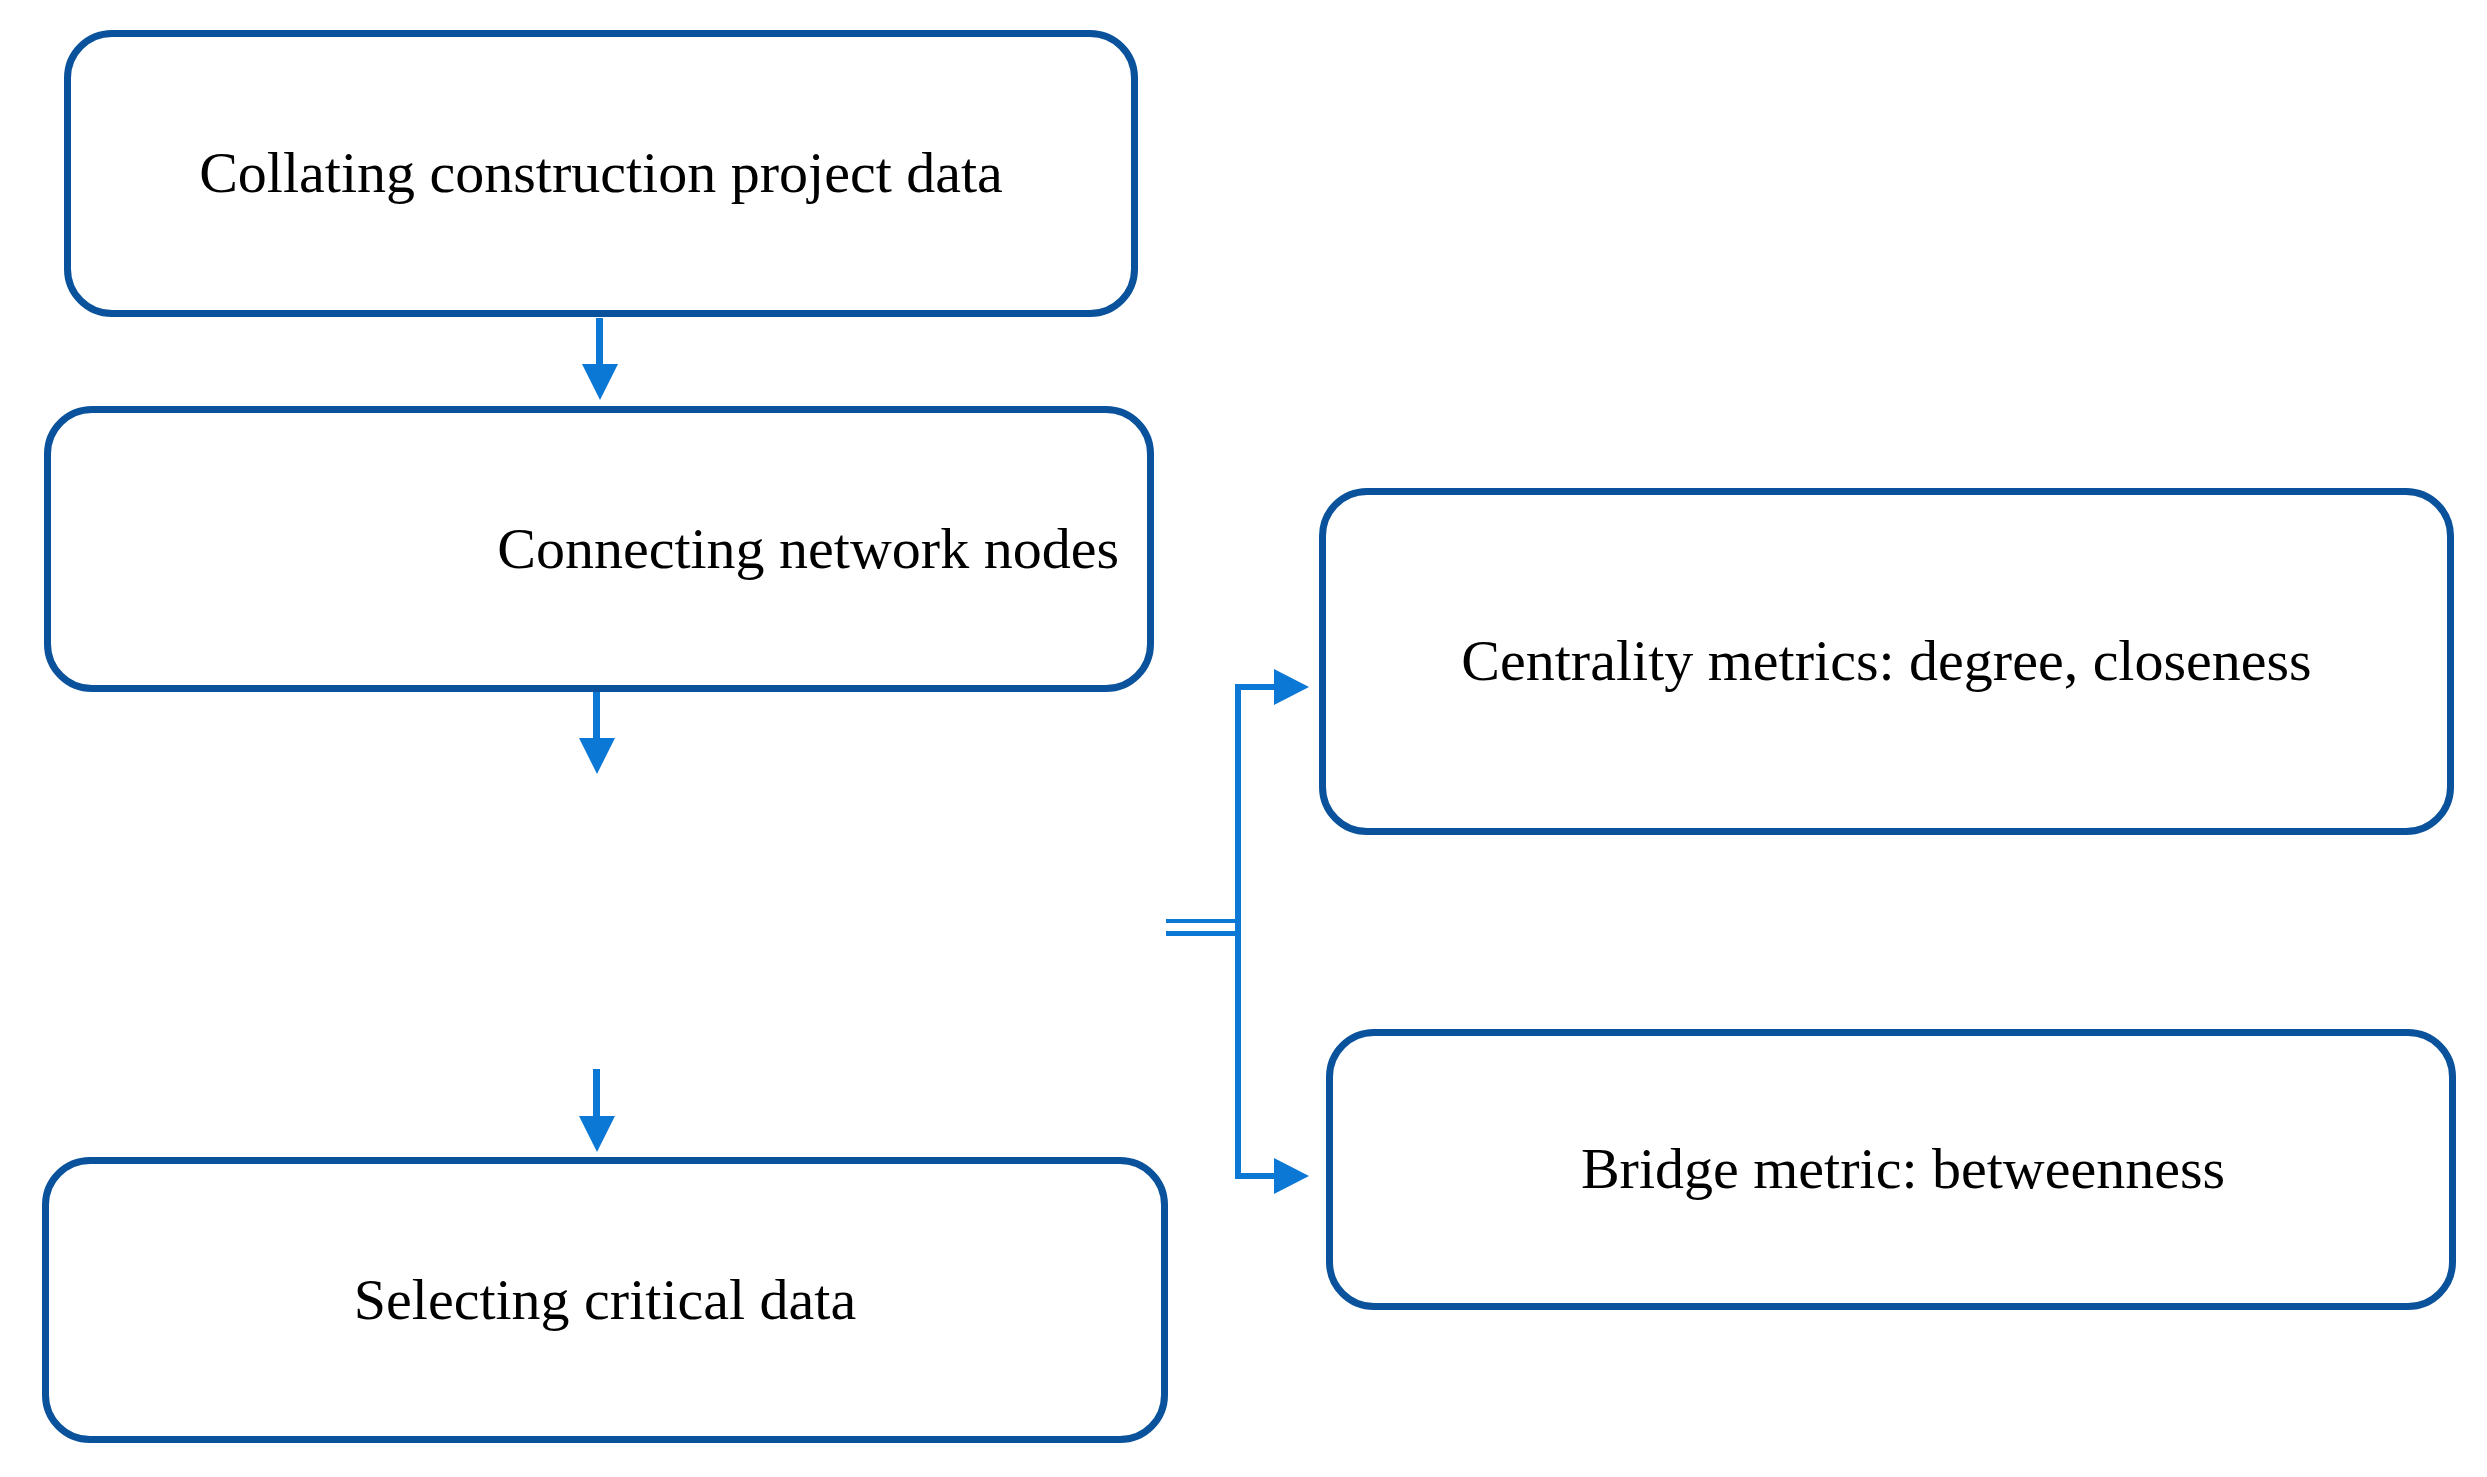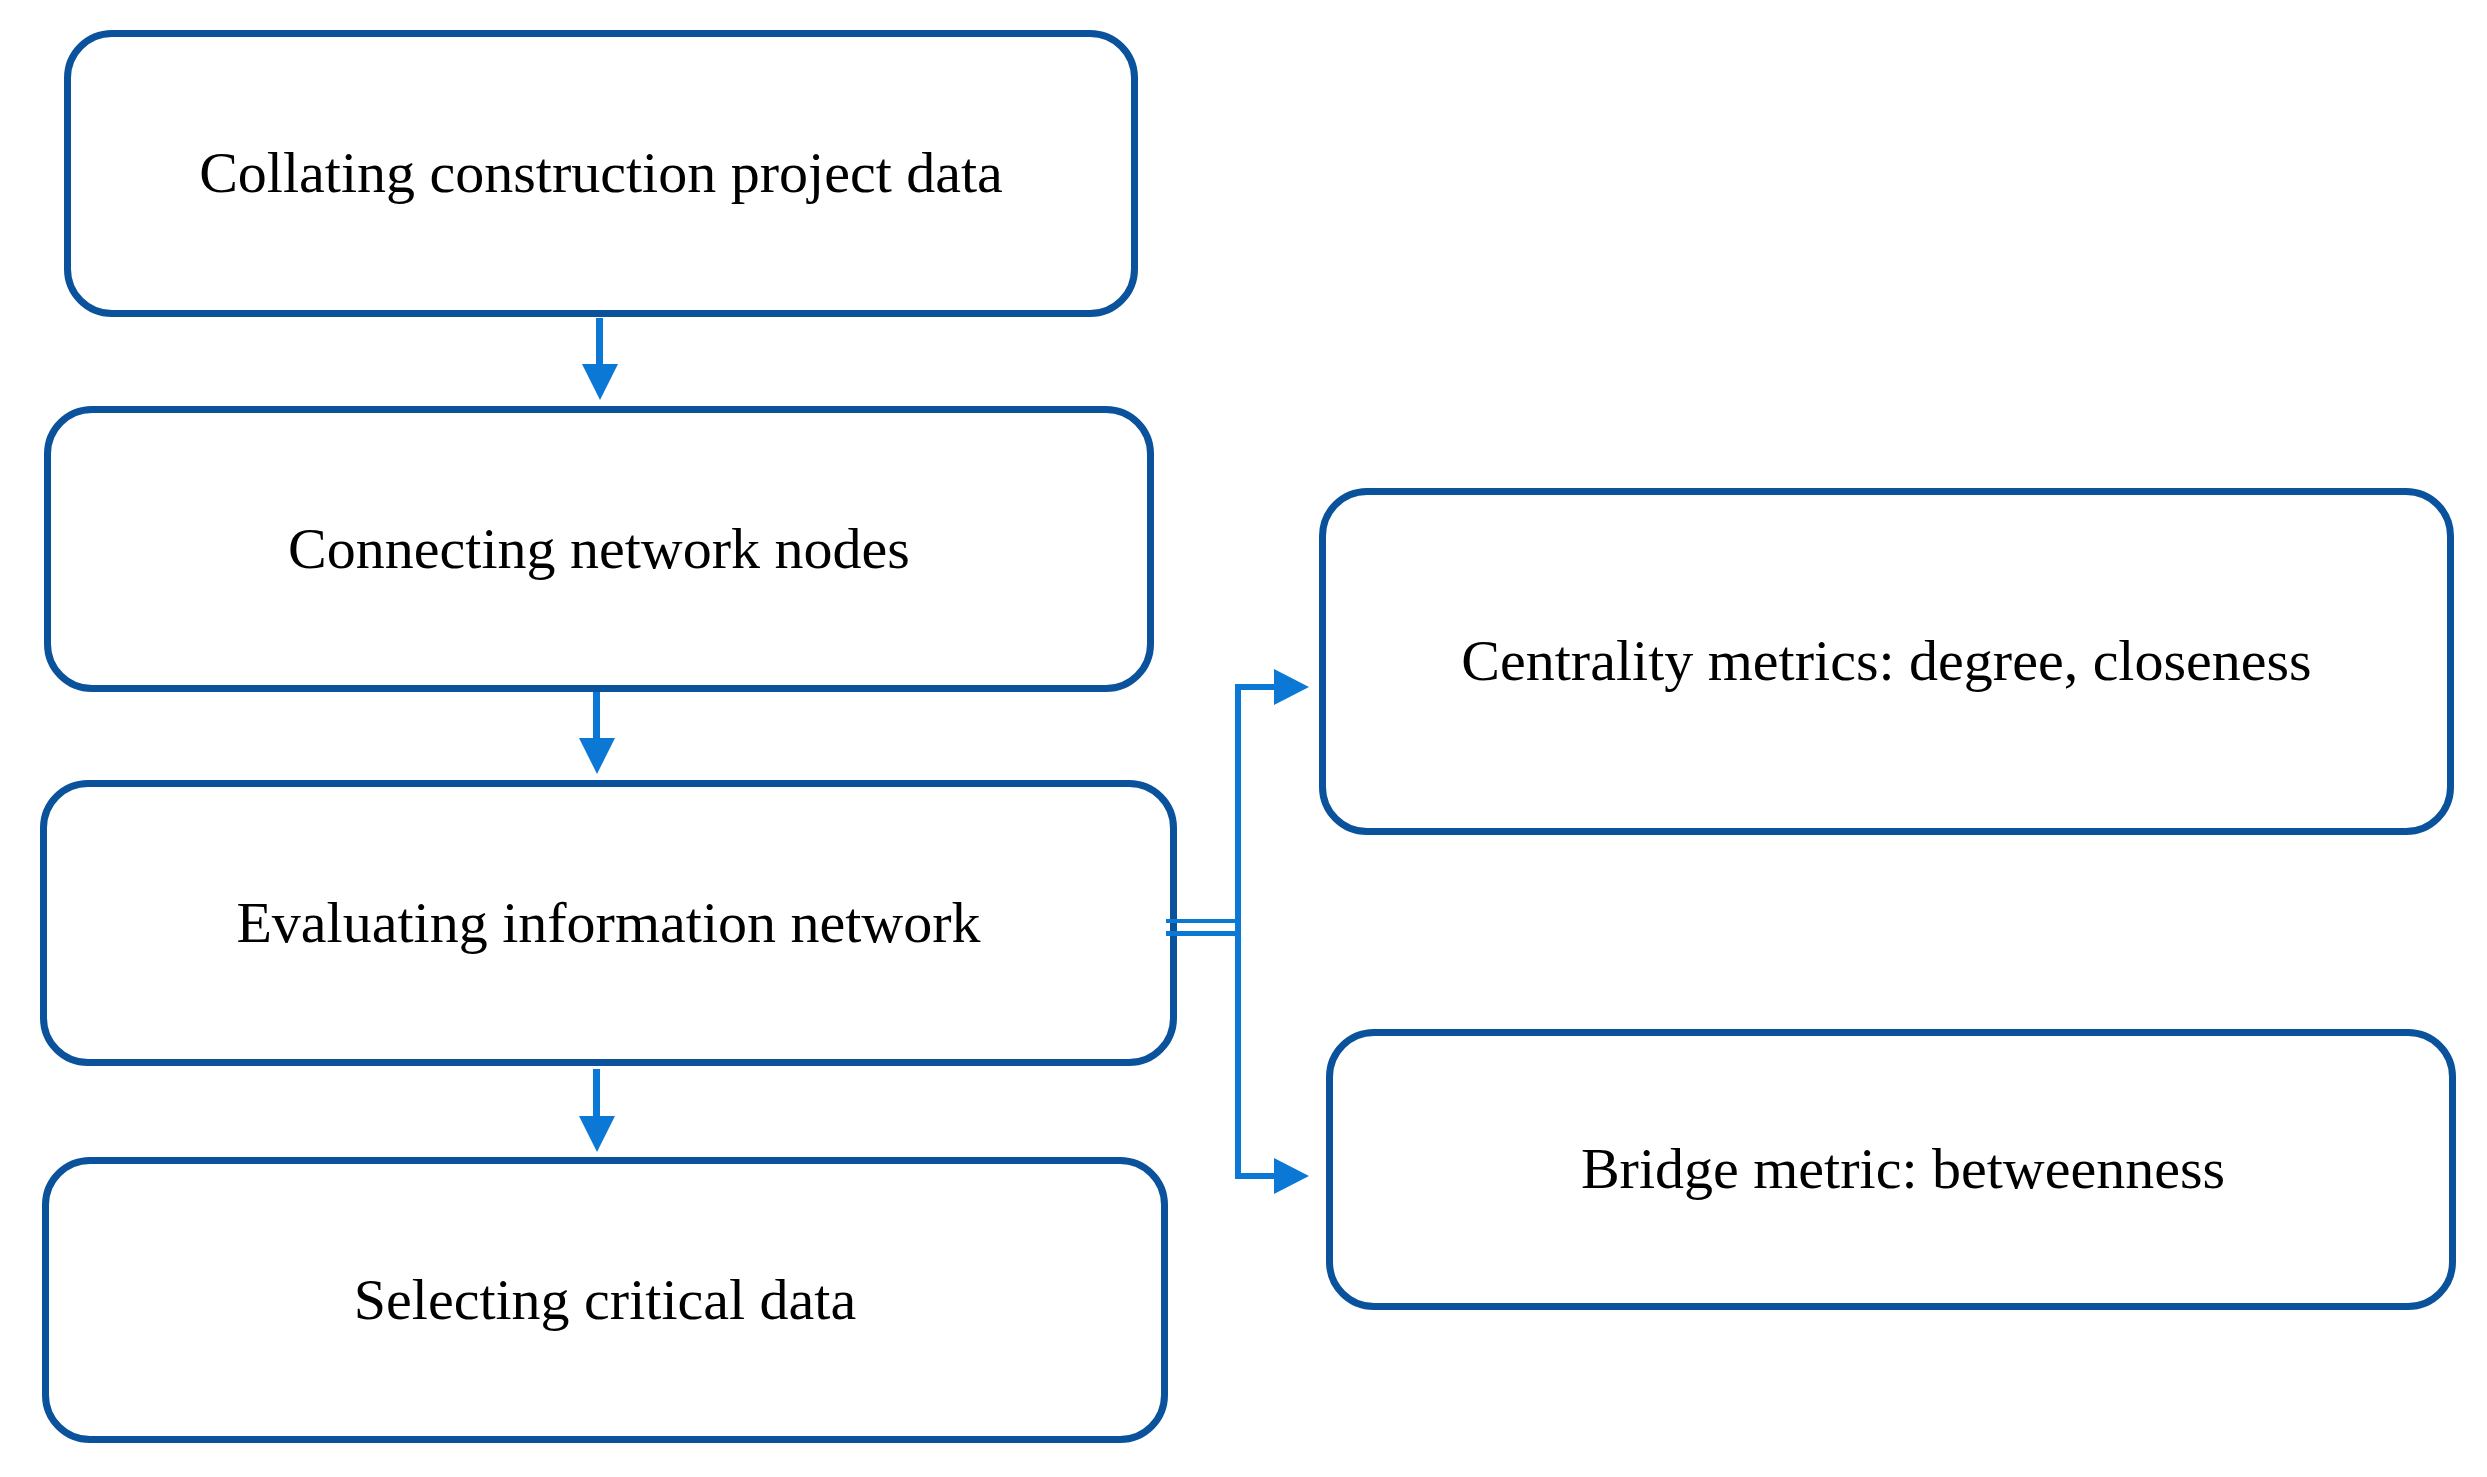--- a/index.html
+++ b/index.html
@@ -56,27 +56,24 @@
 </style>
 </head>
 <body>
 
 <div id="canvas">
 
   <div class="box" style="left:64px;top:30px;width:1074px;height:287px;">
     <span class="label">Collating construction project data</span>
   </div>
 
-  <div class="box" style="left:44px;top:406px;width:1110px;height:286px;">
+  <div class="box" style="left:44px;top:406px;width:1110px;height:286px;justify-content:flex-end;">
     <span class="label">Connecting network nodes</span>
   </div>
 
-  <div class="box" style="left:40px;top:780px;width:1137px;height:286px;">
-    <span class="label">Evaluating information network</span>
-  </div>
 
   <div class="box" style="left:32px;top:1157px;width:1126px;height:286px;margin-left:10px;">
     <span class="label">Selecting critical data</span>
   </div>
 
   <div class="box" style="left:1319px;top:488px;width:1135px;height:347px;">
     <span class="label">Centrality metrics: degree, closeness</span>
   </div>
 
   <div class="box" style="left:1326px;top:1029px;width:1130px;height:281px;padding-left:24px;">

